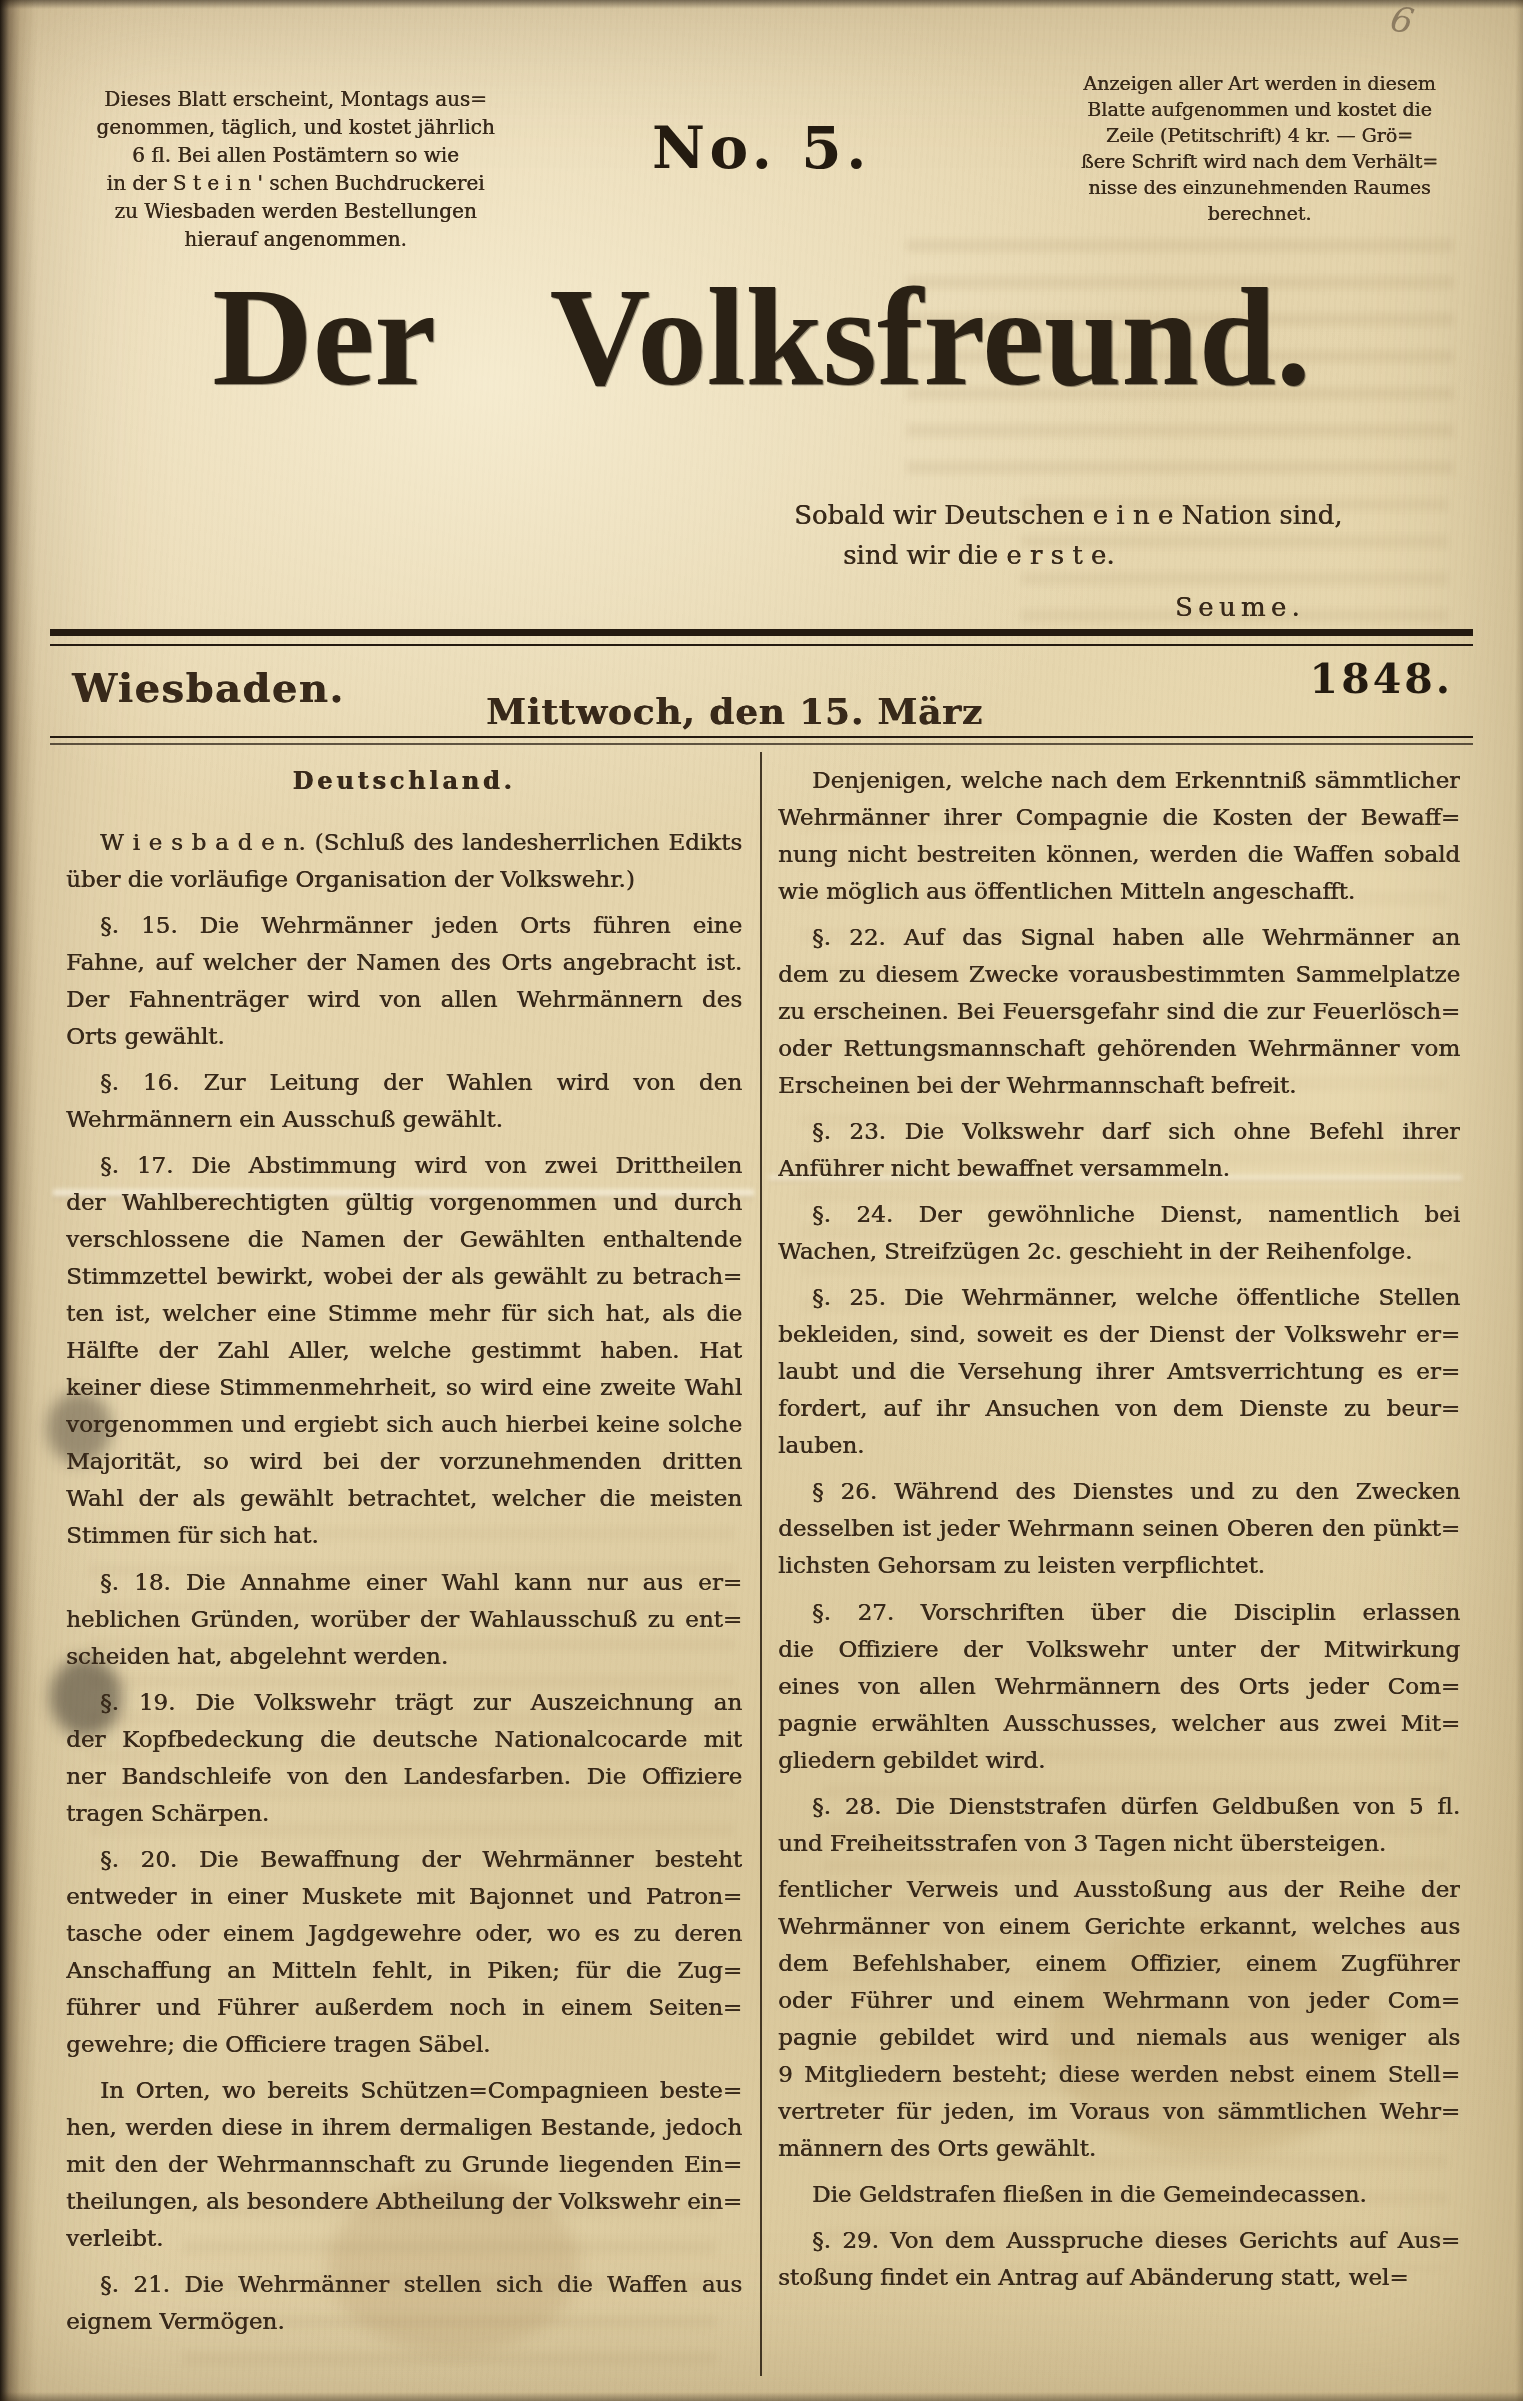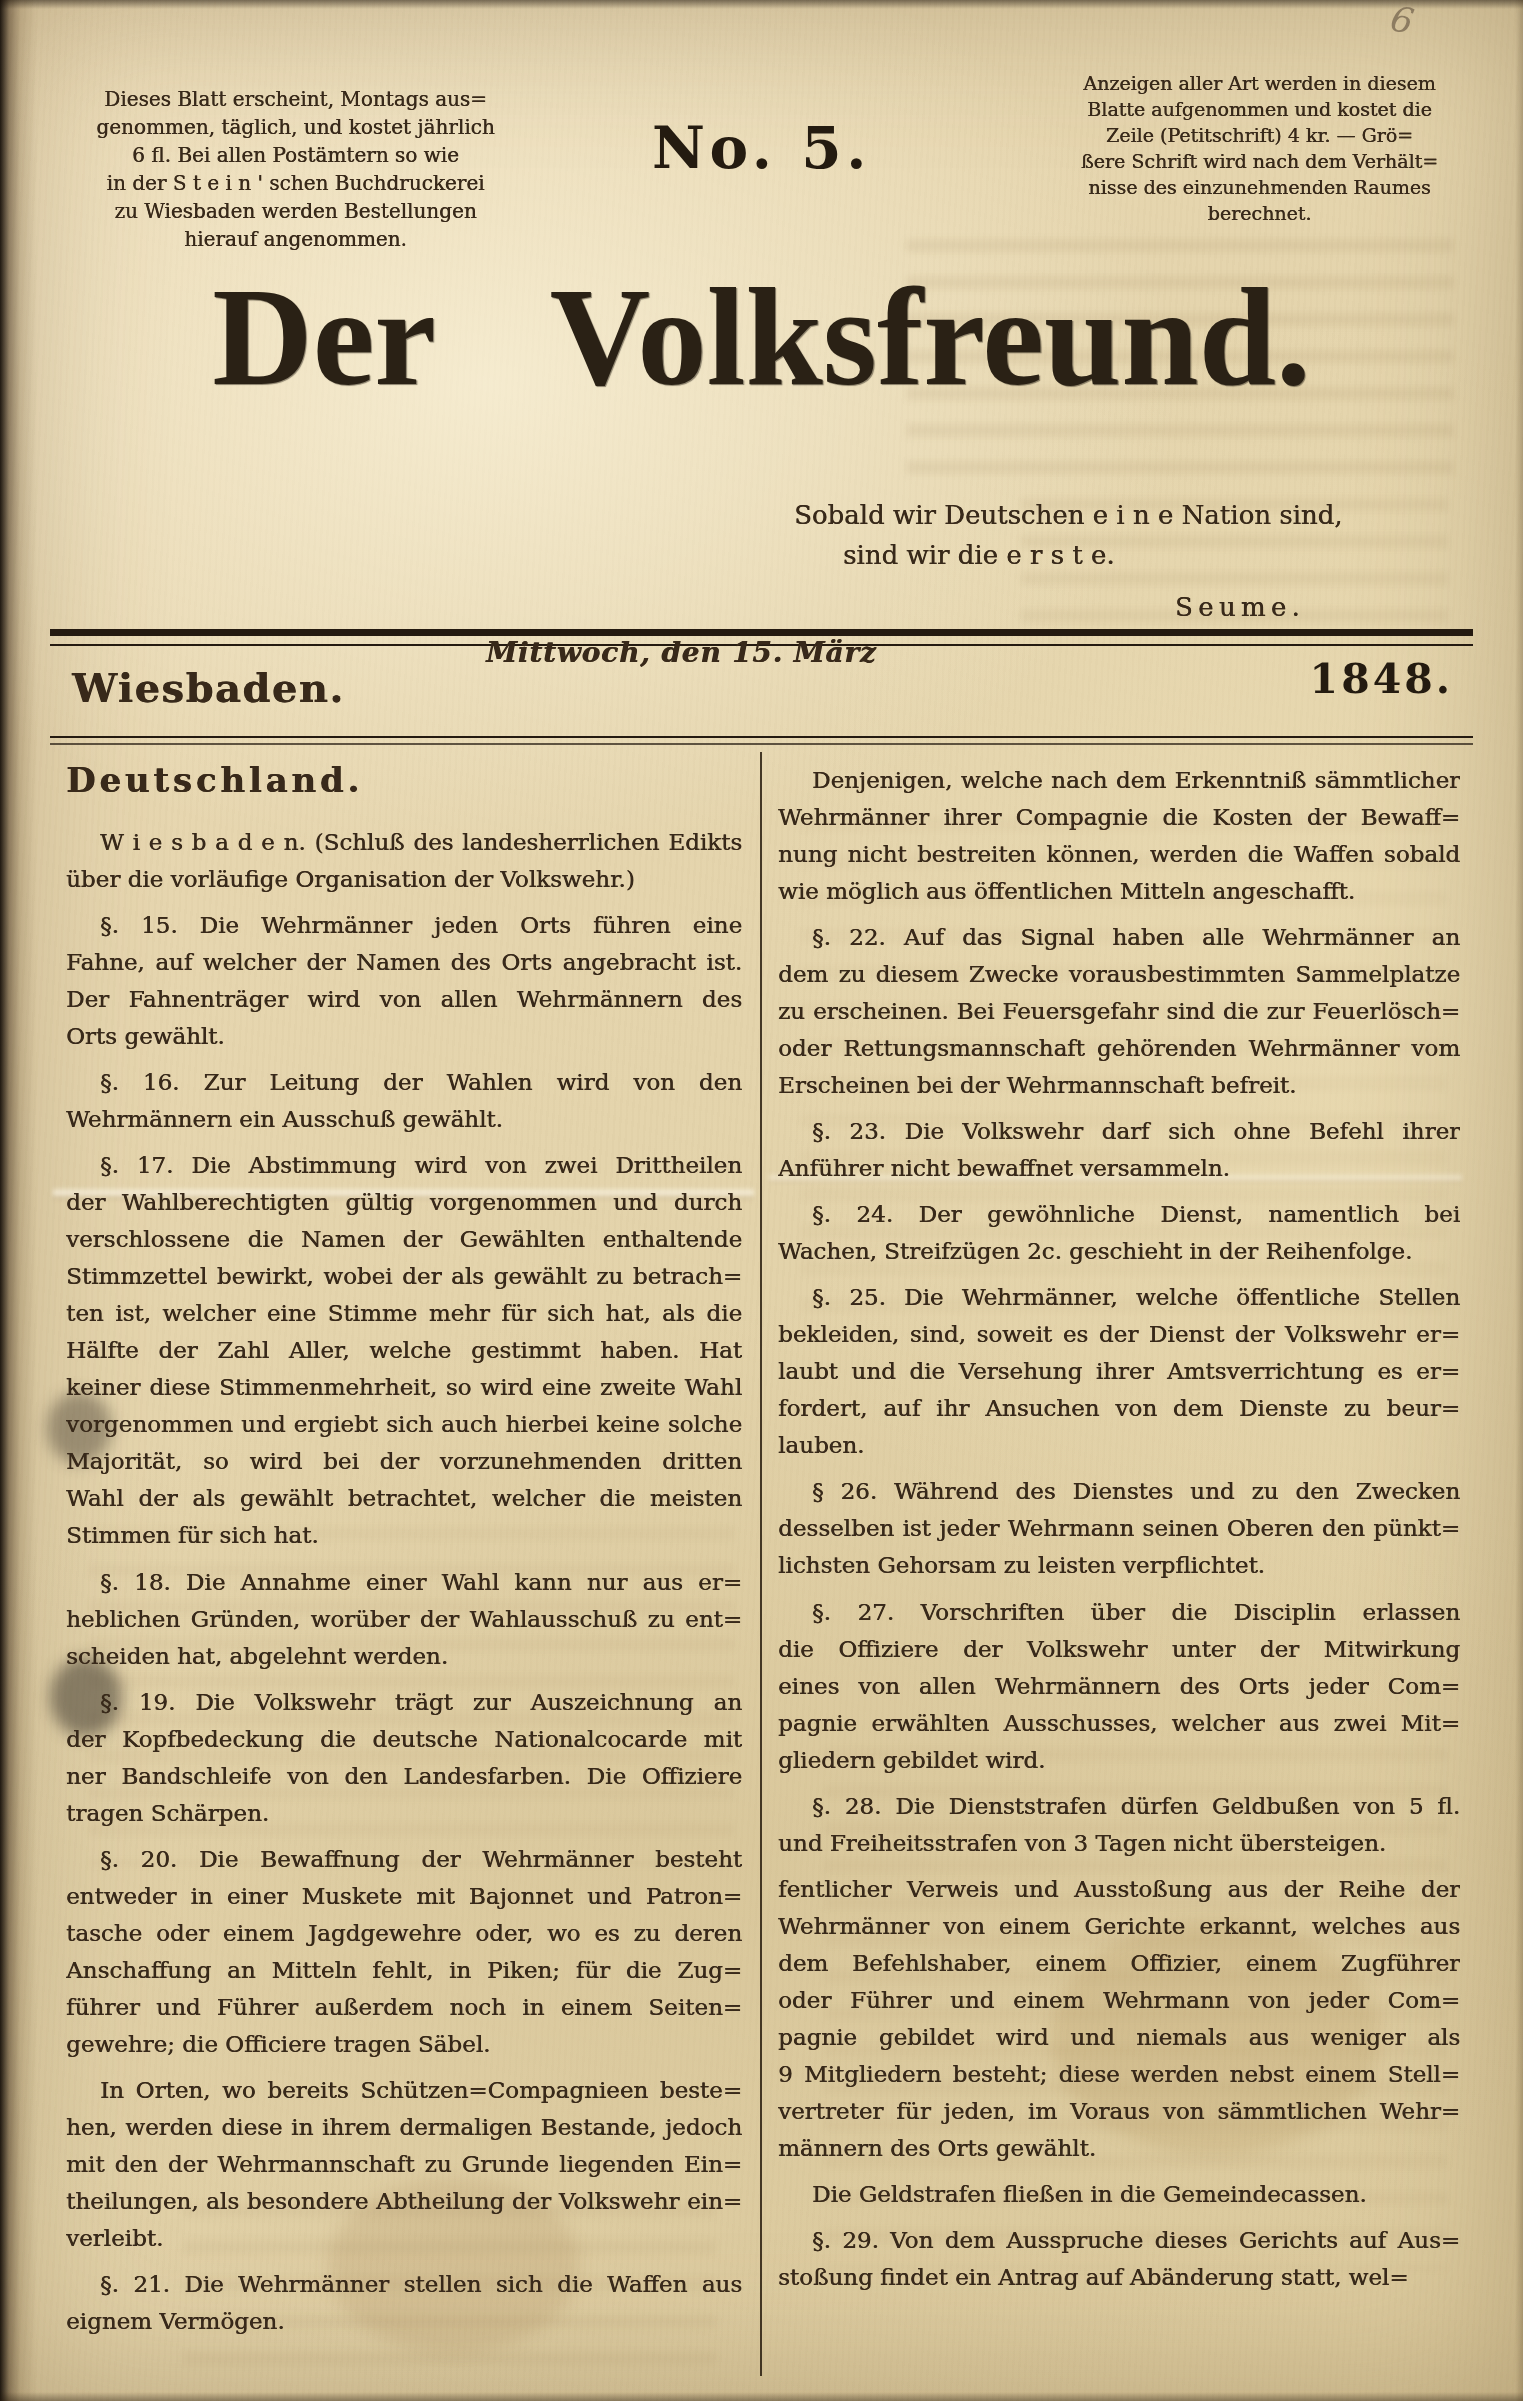--- a/index.html
+++ b/index.html
@@ -40,29 +40,29 @@
   .masthead{left:0;top:268px;width:100%;text-align:center;line-height:1;
     font-size:139px;font-weight:bold;color:#2a2115;word-spacing:84px;
     text-shadow:1.1px 0.8px 0.8px rgba(42,33,21,.5);font-family:Liberation Serif, serif;}
   .motto{left:794px;top:495px;width:631px;font-size:26px;line-height:40px;
     text-shadow:0.4px 0 currentColor;}
   .motto .m2{padding-left:49px;}
   .motto .mattr{text-align:right;padding-right:120px;margin-top:12.2px;letter-spacing:5.3px;}
   .rule{background:#241a10;}
   .dl-place{left:72px;top:664px;font-size:40px;font-weight:bold;letter-spacing:1.5px;
     text-shadow:0.6px 0 currentColor;}
-  .dl-date{left:486px;top:636px;font-size:28px;font-weight:bold;letter-spacing:0.8px;
-    text-shadow:0.5px 0 currentColor;font-style:italic;}
+  .dl-date{left:486px;top:690px;font-size:36px;font-weight:bold;letter-spacing:0.8px;
+    text-shadow:0.5px 0 currentColor;}
   .dl-year{right:70px;top:655px;font-size:41px;font-weight:bold;letter-spacing:3px;color:#241b10;}
   
   .column{top:762px;font-size:23px;line-height:37px;text-shadow:0.5px 0 currentColor;}
   .col-left{left:66px;width:676px;}
   .col-right{left:778px;width:682px;}
   .col-divider{left:760px;top:752px;width:2.3px;height:1624px;background:rgba(40,28,14,.85);}
-  .col-heading{font-size:34px;font-weight:bold;letter-spacing:3.8px;
+  .col-heading{text-align:center;font-size:24px;font-weight:bold;letter-spacing:3.8px;
     height:47px;margin-bottom:15.2px;text-shadow:0.6px 0 currentColor;}
   .para{margin-bottom:9.1px;}
   .line{text-align:justify;text-align-last:justify;height:37px;overflow:hidden;}
   .line.first{text-indent:34px;}
   .line.last{text-align-last:left;}
   .nline{height:inherit;}
 </style>
 </head>
 <body>
 

